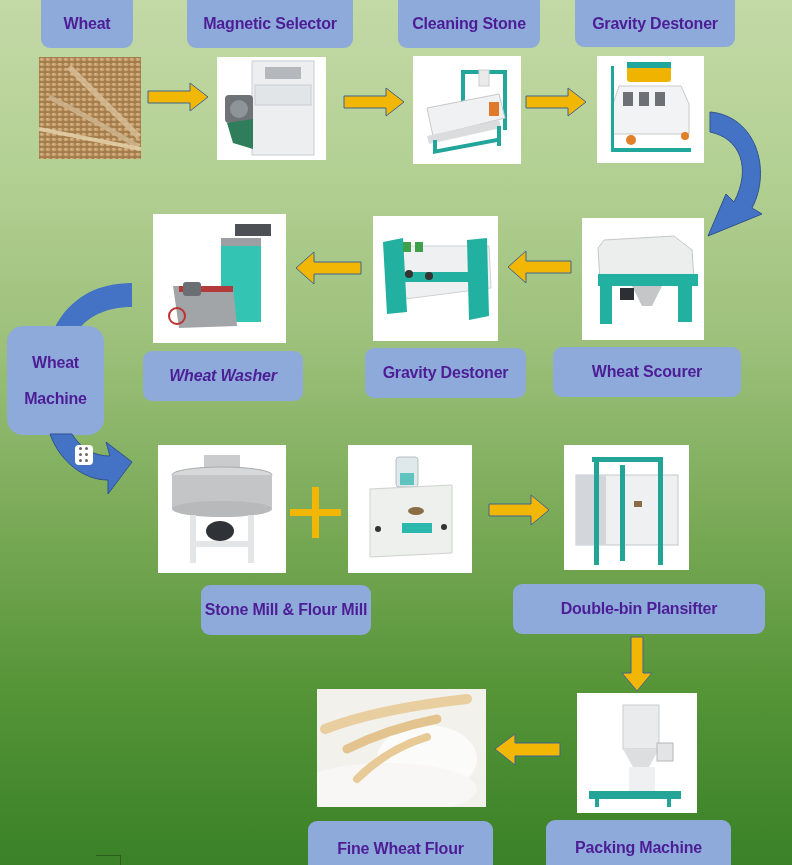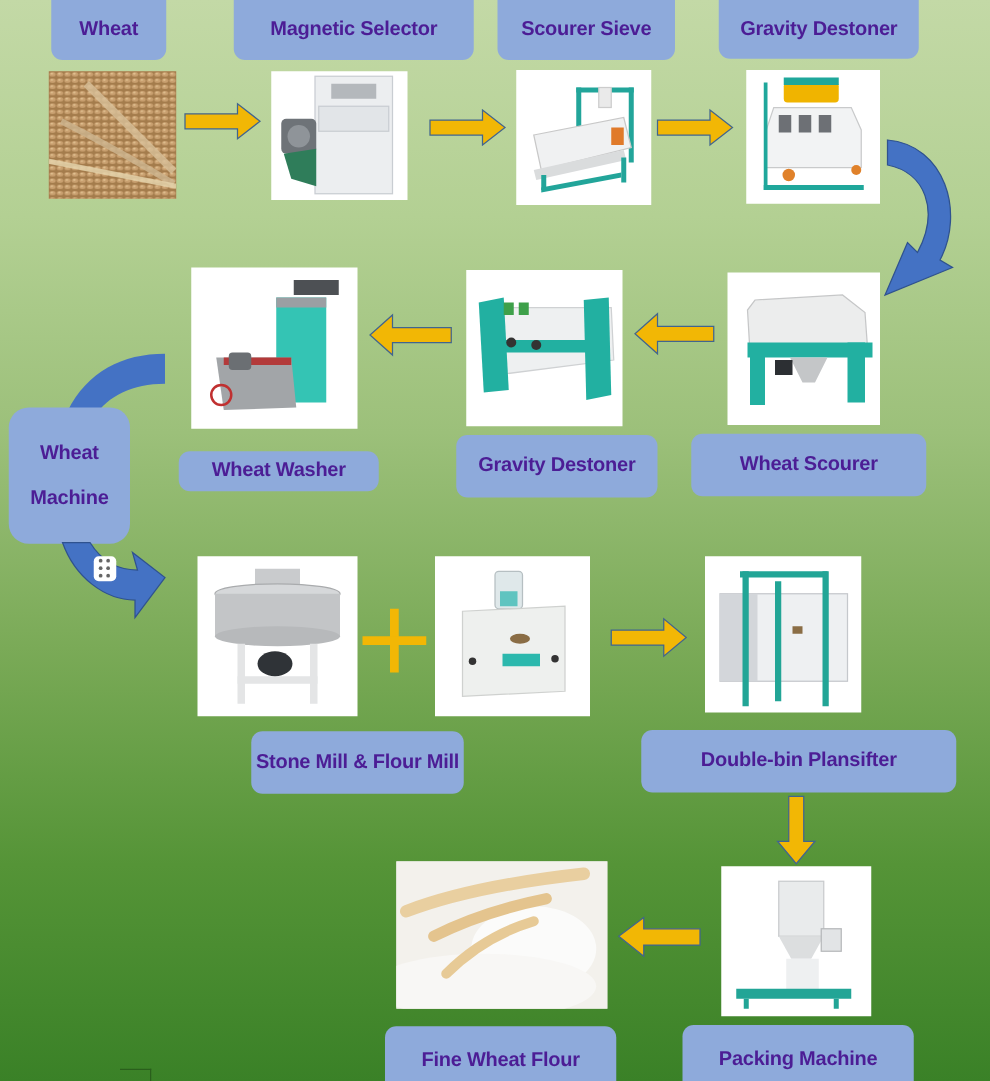--- a/index.html
+++ b/index.html
@@ -18,22 +18,22 @@
   .handle{position:absolute;left:75px;left:75px;top:445px;width:18px;height:20px;background:#fff;border-radius:4px;
     display:grid;grid-template-columns:repeat(2,4px);grid-template-rows:repeat(3,4px);gap:2px;
     justify-content:center;align-content:center;}
   .handle i{display:block;width:3px;height:3px;border-radius:50%;background:#666;}
   .corner{position:absolute;left:96px;top:855px;width:24px;height:10px;border-top:1px solid #2a5f1c;border-right:1px solid #2a5f1c;}
 </style>
 </head>
 <body>
 
 <div class="label" style="left:41px;top:0;width:92px;height:48px;border-radius:0 0 9px 9px;">Wheat</div>
-<div class="label" style="left:187px;top:0;width:192px;height:48px;border-radius:0 0 9px 9px;">Magnetic Selector</div>
-<div class="label" style="left:398px;top:0;width:142px;height:48px;border-radius:0 0 9px 9px;">Scourer Sieve</div>
+<div class="label" style="left:187px;top:0;width:166px;height:48px;border-radius:0 0 9px 9px;">Magnetic Selector</div>
+<div class="label" style="left:398px;top:0;width:142px;height:48px;border-radius:0 0 9px 9px;">Cleaning Stone</div>
 <div class="label" style="left:575px;top:0;width:160px;height:47px;border-radius:0 0 9px 9px;">Gravity Destoner</div>
 
 <div class="pic" style="left:39px;top:57px;width:102px;height:102px;background:#b48c5c;">
   <svg viewBox="0 0 102 102">
     <defs>
       <pattern id="grain" width="6" height="5" patternUnits="userSpaceOnUse">
         <rect width="6" height="5" fill="#a47c4c"></rect>
         <ellipse cx="3" cy="2.5" rx="2.6" ry="1.8" fill="#c9a070"></ellipse>
         <ellipse cx="2.5" cy="2" rx="1" ry="0.7" fill="#e0c090"></ellipse>
       </pattern>
@@ -162,21 +162,21 @@
   <svg viewBox="0 0 84 62">
     <path d="M82 0 L82 24 C56 24 36 34 26 50 L4 46 C20 14 48 0 82 0 Z" fill="#4472c4"></path>
   </svg>
 </div>
 
 <div class="label" style="left:7px;top:326px;width:97px;height:109px;border-radius:16px;flex-direction:column;gap:18px;">
   <span>Wheat</span>
   <span>Machine</span>
 </div>
 
-<div class="label" style="left:143px;top:361px;width:160px;height:32px;">Wheat Washer</div>
+<div class="label" style="left:143px;top:351px;width:160px;height:50px;font-style:italic;">Wheat Washer</div>
 <div class="label" style="left:365px;top:348px;width:161px;height:50px;">Gravity Destoner</div>
 <div class="label" style="left:553px;top:347px;width:188px;height:50px;">Wheat Scourer</div>
 
 <div class="curve" style="left:46px;top:434px;width:88px;height:62px;">
   <svg viewBox="0 0 88 62">
     <path d="M4 0 L26 0 C36 16 50 22 64 22 L60 8 L86 28 L62 60 L62 46 C38 46 14 28 4 0 Z" fill="#4472c4" stroke="#2f528f" stroke-width="1"></path>
   </svg>
 </div>
 <div class="handle">
     <i></i>

